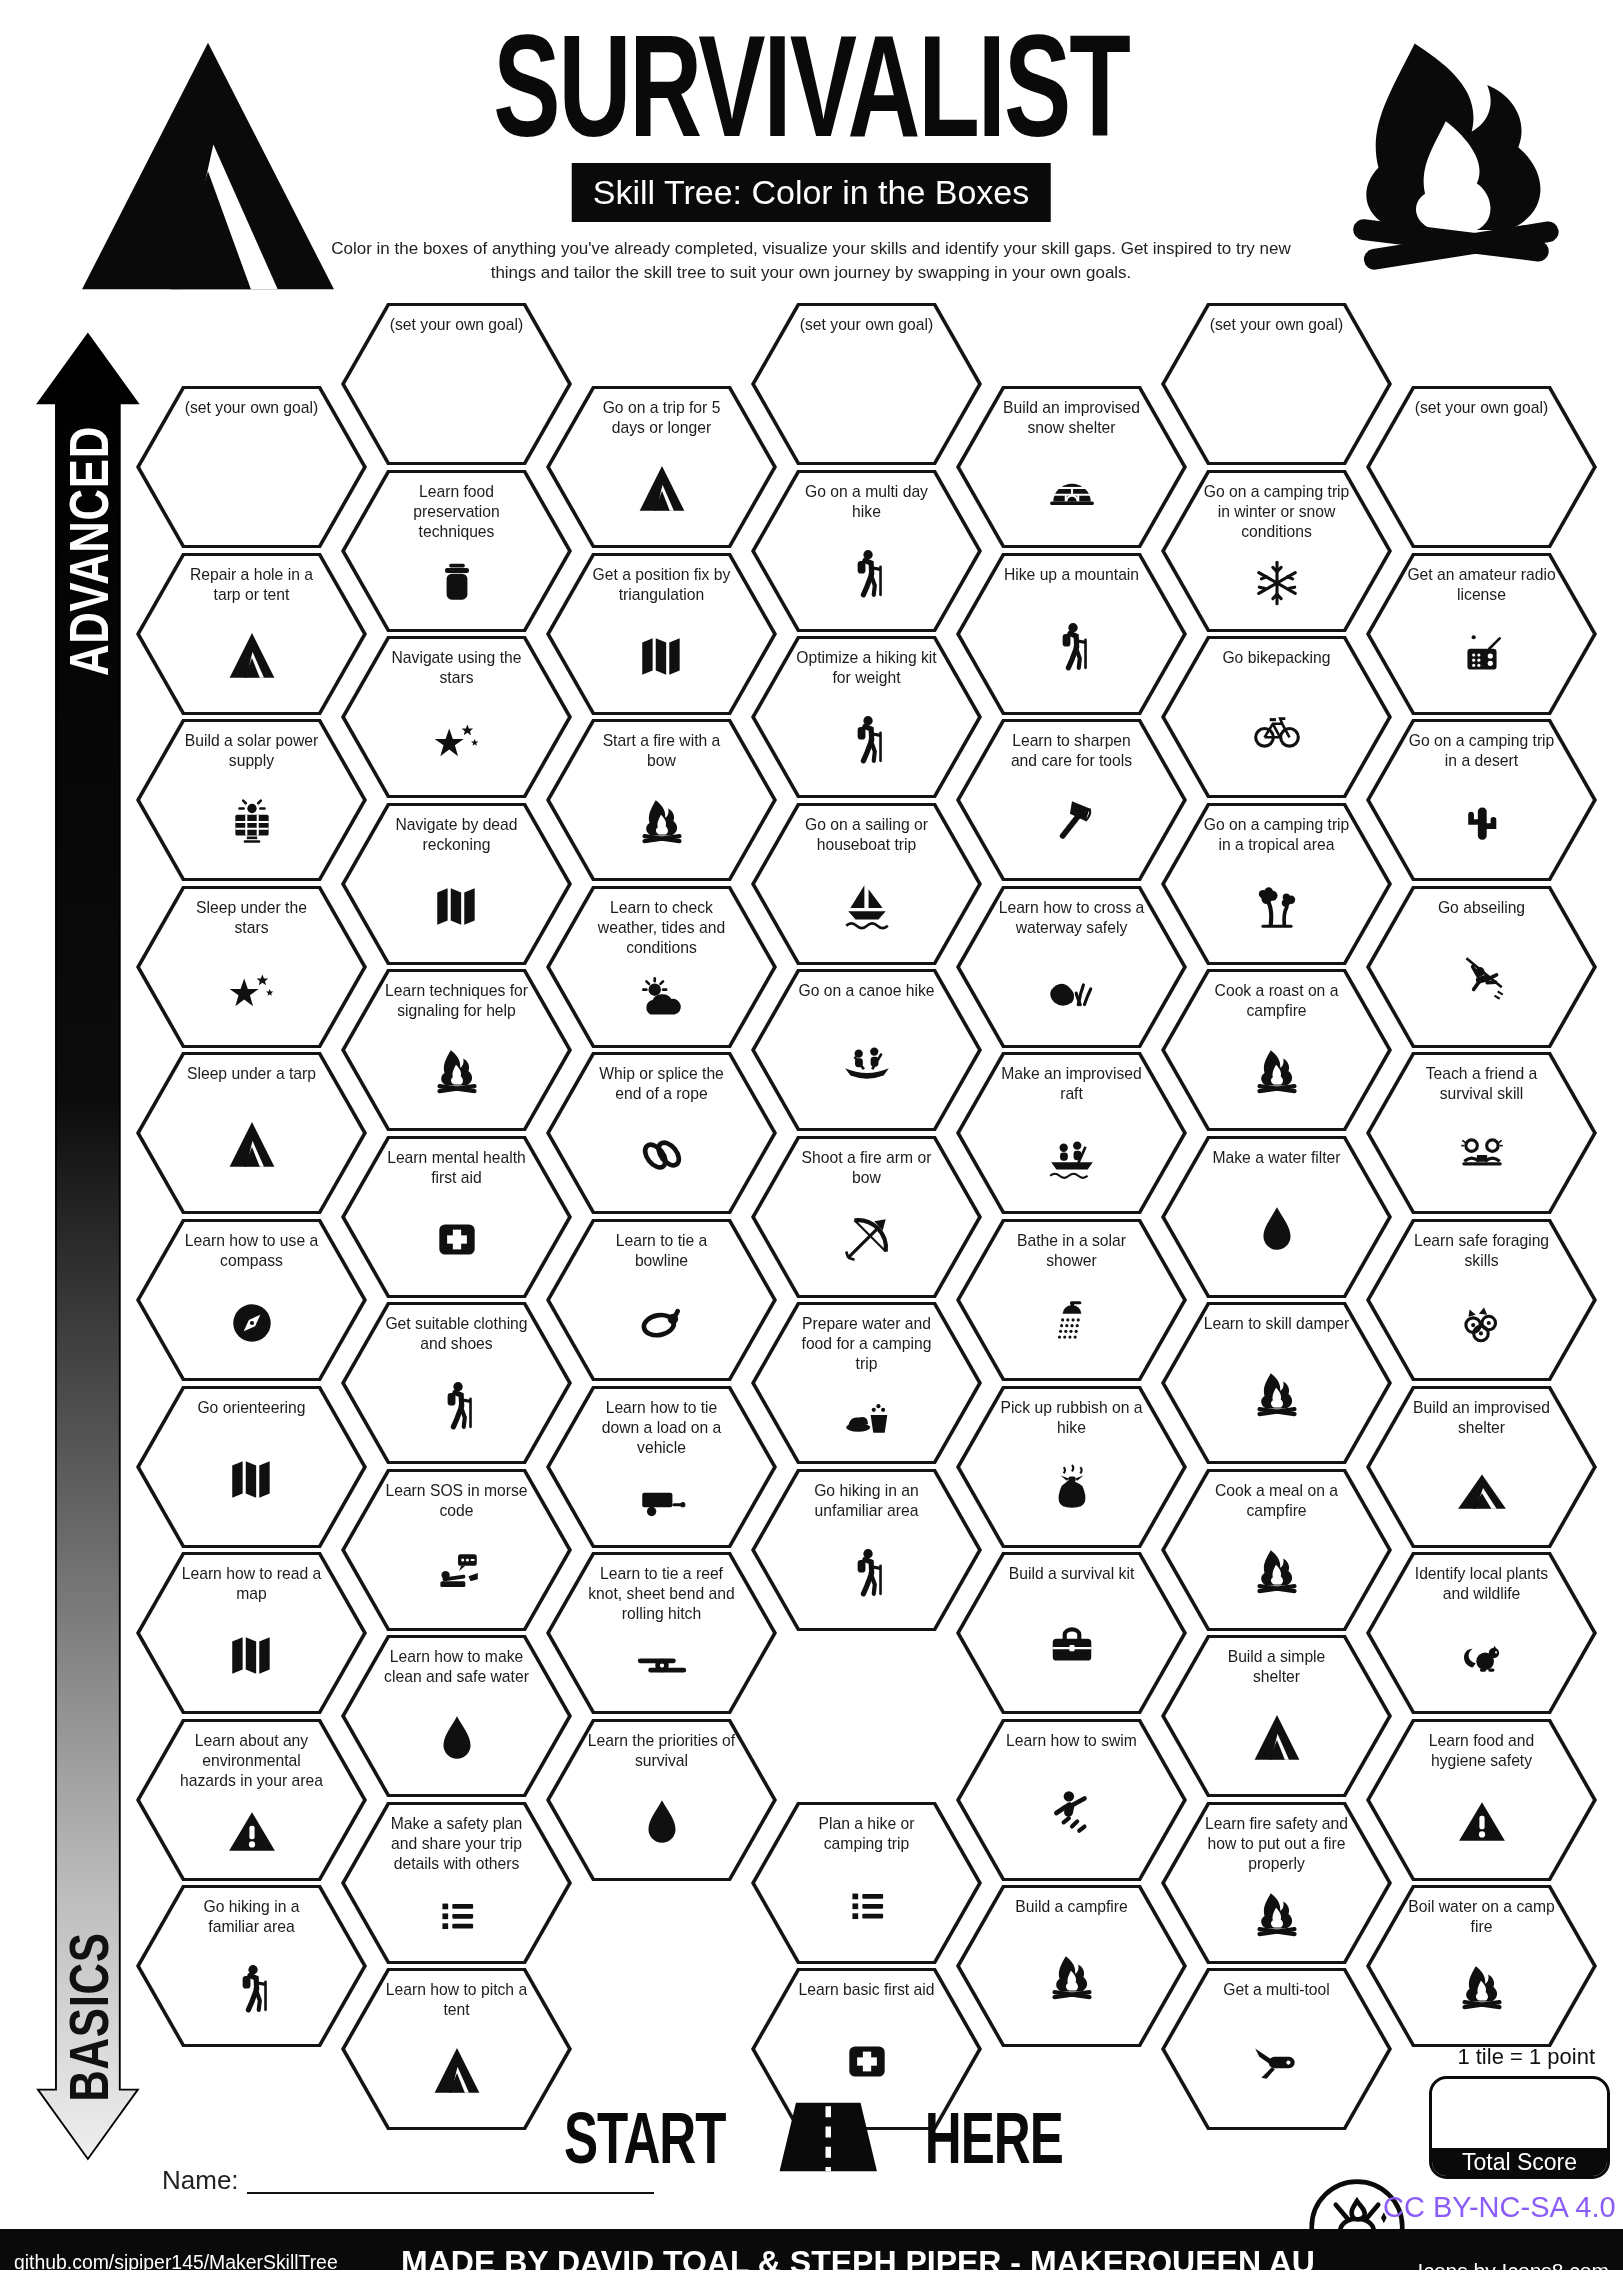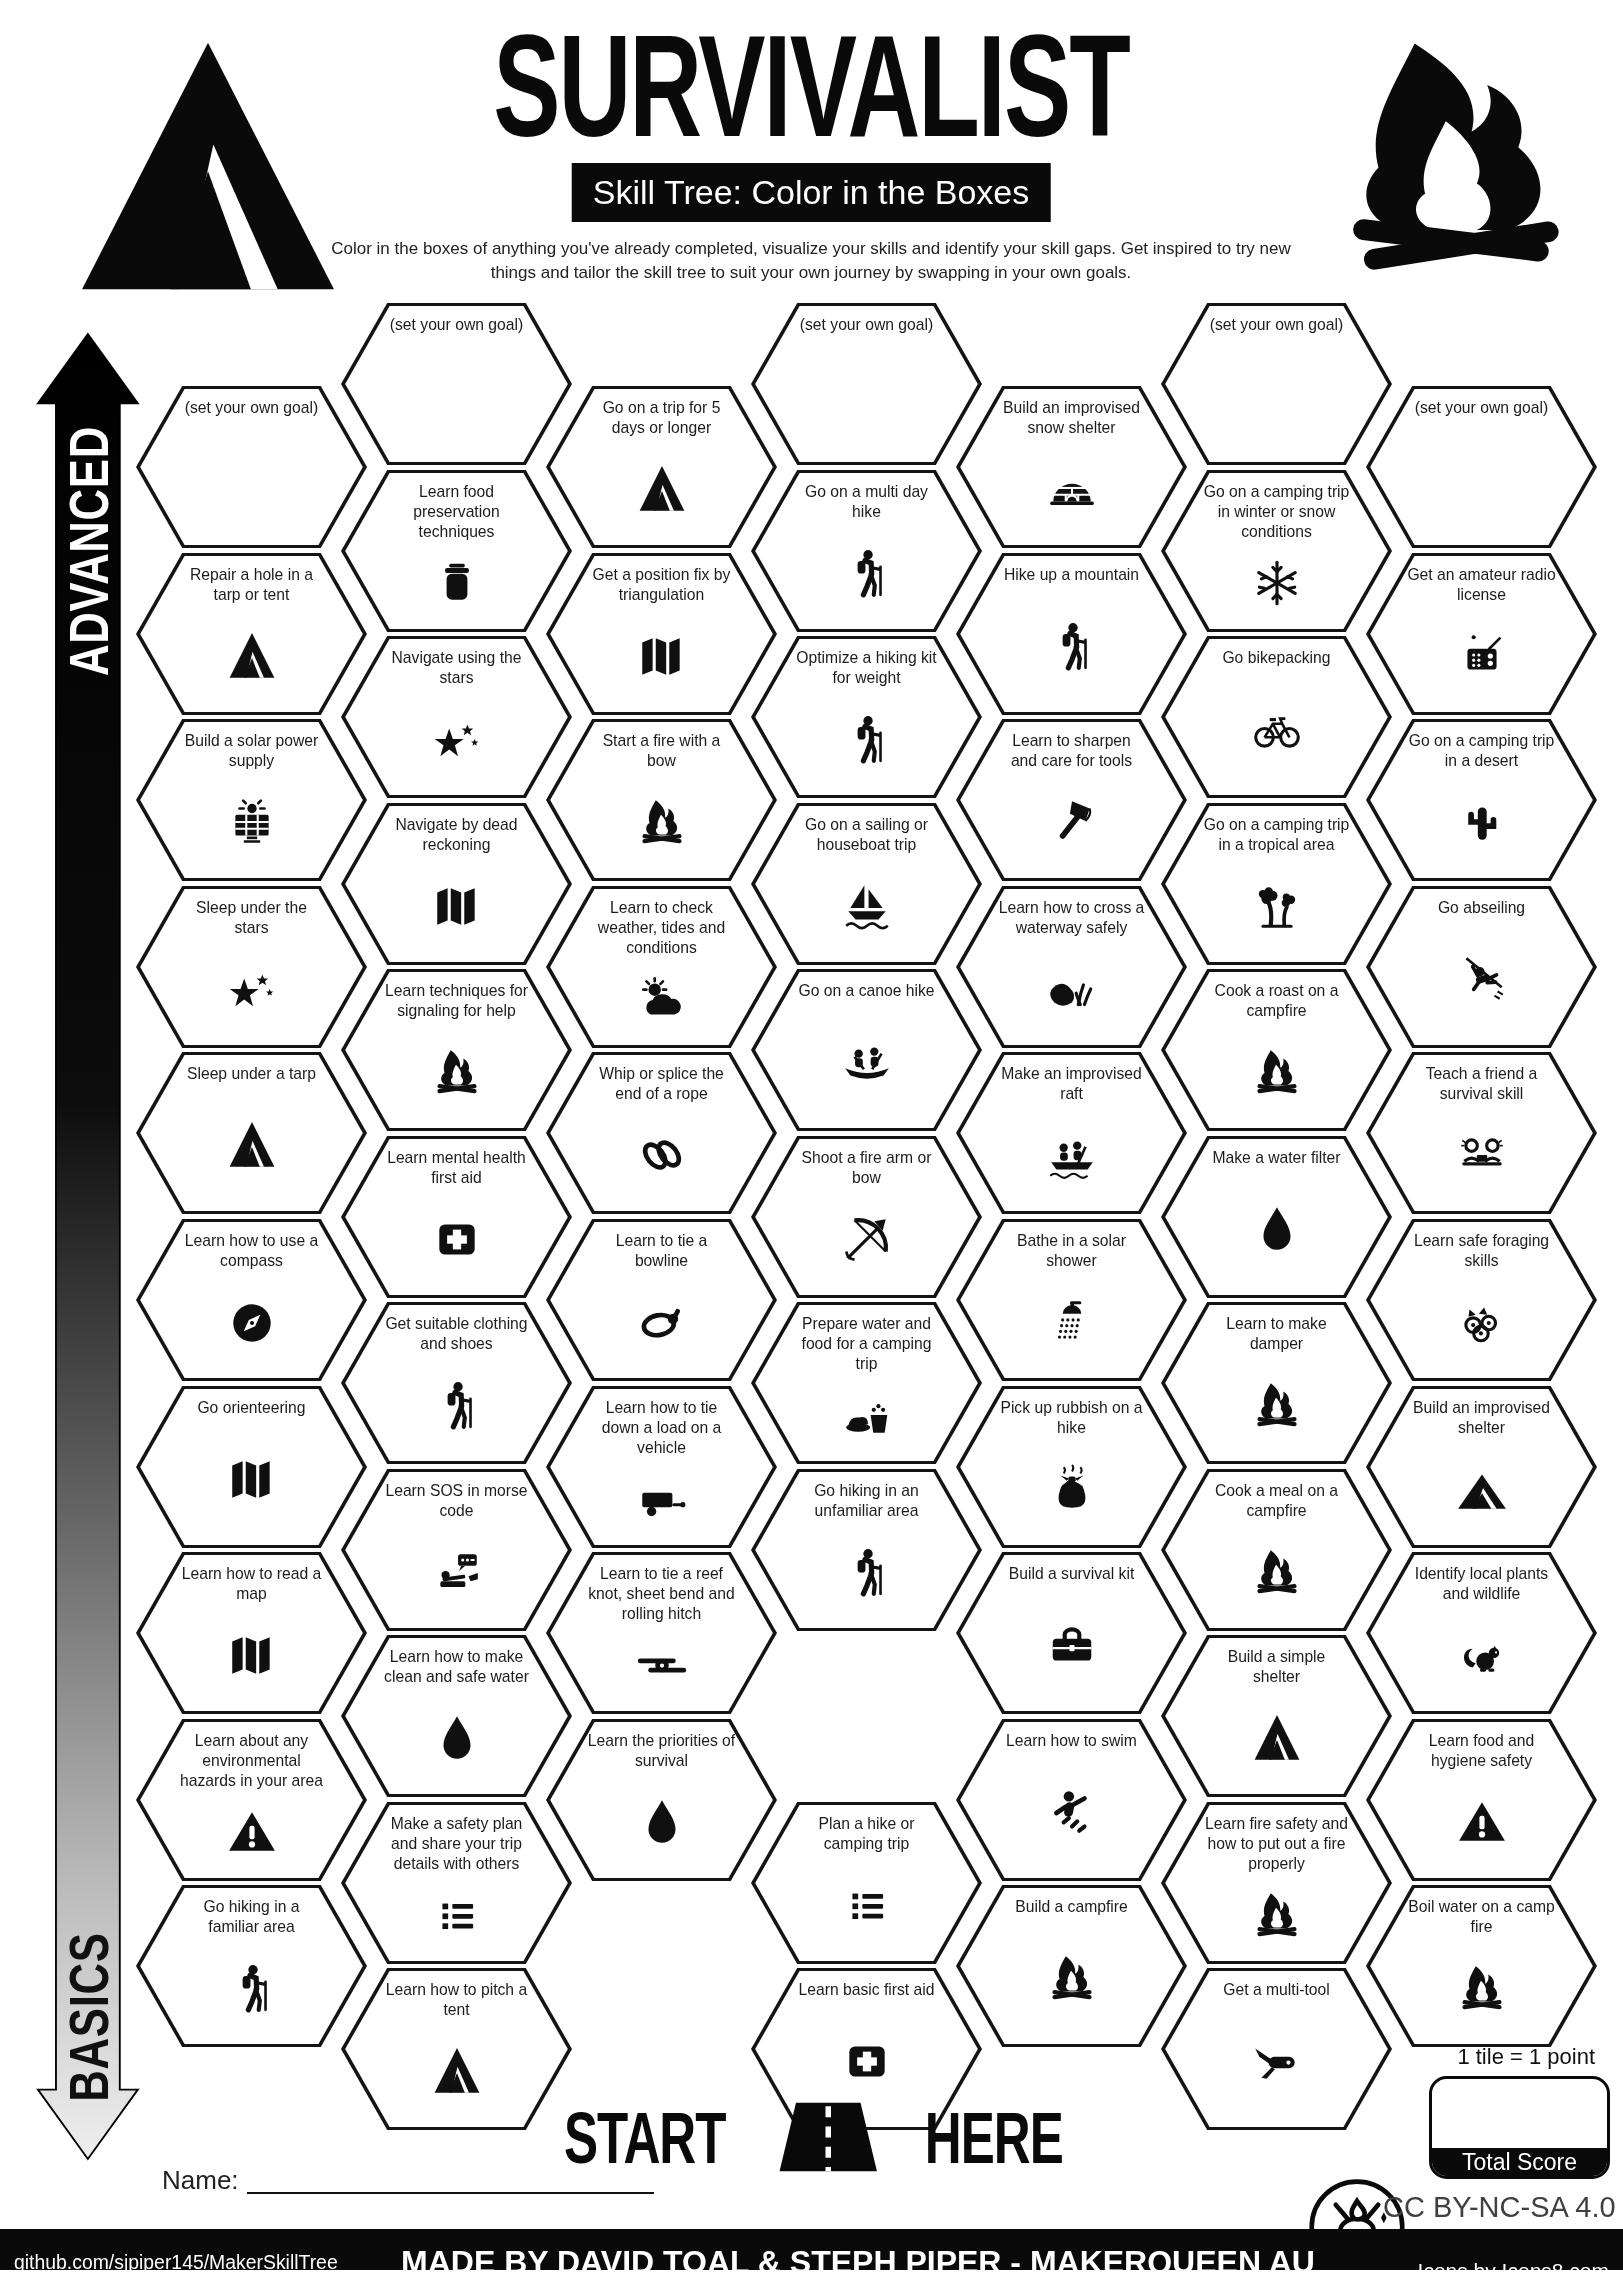--- a/index.html
+++ b/index.html
@@ -44,21 +44,21 @@
   #name-label{font-size:26px;color:#222;}
   #name-line{width:407px;border-bottom:2.3px solid #111;margin-left:8.3px;height:27px;}
   #tile-point{position:absolute;right:28px;top:2044px;font-size:22px;color:#111;}
   #score-box{position:absolute;left:1429px;top:2076px;width:175px;height:97px;
       border:3.7px solid #0a0a0a;border-radius:17.6px;background:#fff;overflow:hidden;
       display:flex;flex-direction:column;}
   #score-value{flex:1;}
   #score-bar{height:28px;background:#0a0a0a;color:#fff;font-size:23px;display:flex;
       align-items:center;justify-content:center;}
   
-  #cc-text{position:absolute;right:7.4px;top:2191px;font-size:29px;color:#404040;}
+  #cc-text{position:absolute;right:7.4px;top:2191px;font-size:29px;color:#8b5cf6;}
   #badge{position:absolute;left:1308px;top:2177px;width:98px;height:100px;}
   #footer{position:absolute;left:0;top:2229px;width:1623px;height:66px;background:#0a0a0a;
       color:#fff;display:flex;align-items:center;}
   #footer-left{position:absolute;left:14px;font-size:19.4px;}
   #footer-center{position:absolute;left:858px;transform:translateX(-50%);font-size:32px;font-weight:bold;white-space:nowrap;}
   #footer-right{position:absolute;right:14px;bottom:12px;font-size:21px;}
 </style>
 </head>
 <body>
 
@@ -980,21 +980,21 @@
             <svg viewBox="0 0 100 100">
               <path d="M50 8 C38 30 24 46 24 64 A26 26 0 0 0 76 64 C76 46 62 30 50 8 Z"></path>
             </svg>
           </div>
         </div>
       </div>
       <div class="hex" style="left: 1161px; top: 1302px;">
         <div class="hex-border"></div>
         <div class="hex-fill"></div>
         <div class="hex-content">
-          <div class="hex-label">Learn to make damper</div>
+          <div class="hex-label">Learn to skill damper</div>
           <div class="hex-icon">
             <svg viewBox="0 0 100 100">
               <path d="M38 8 C28 26 22 36 26 52 C16 58 18 72 30 76 L68 76 C82 70 82 56 72 48 C76 38 70 28 62 24 C64 34 60 40 56 42 C58 26 48 16 38 8 Z"></path>
               <path d="M48 36 C43 46 40 52 42 60 C36 64 38 72 45 74 L57 74 C64 70 62 62 57 58 C60 50 54 42 48 36 Z" fill="#fff"></path>
               <rect x="12" y="78" width="76" height="8" rx="4" transform="rotate(8 50 82)"></rect>
               <rect x="12" y="78" width="76" height="8" rx="4" transform="rotate(-8 50 82)"></rect>
             </svg>
           </div>
         </div>
       </div>

